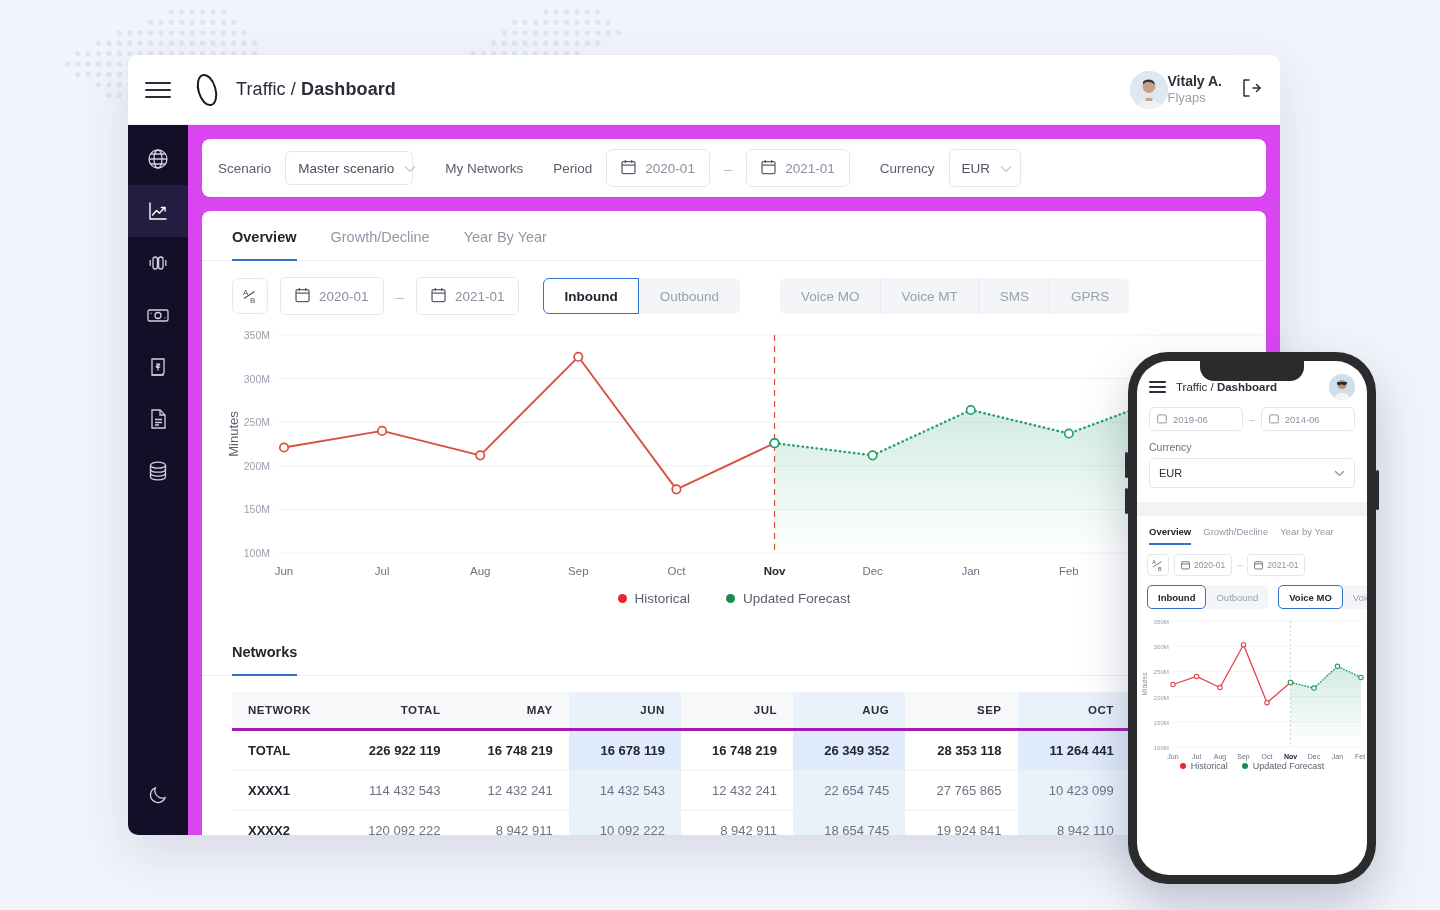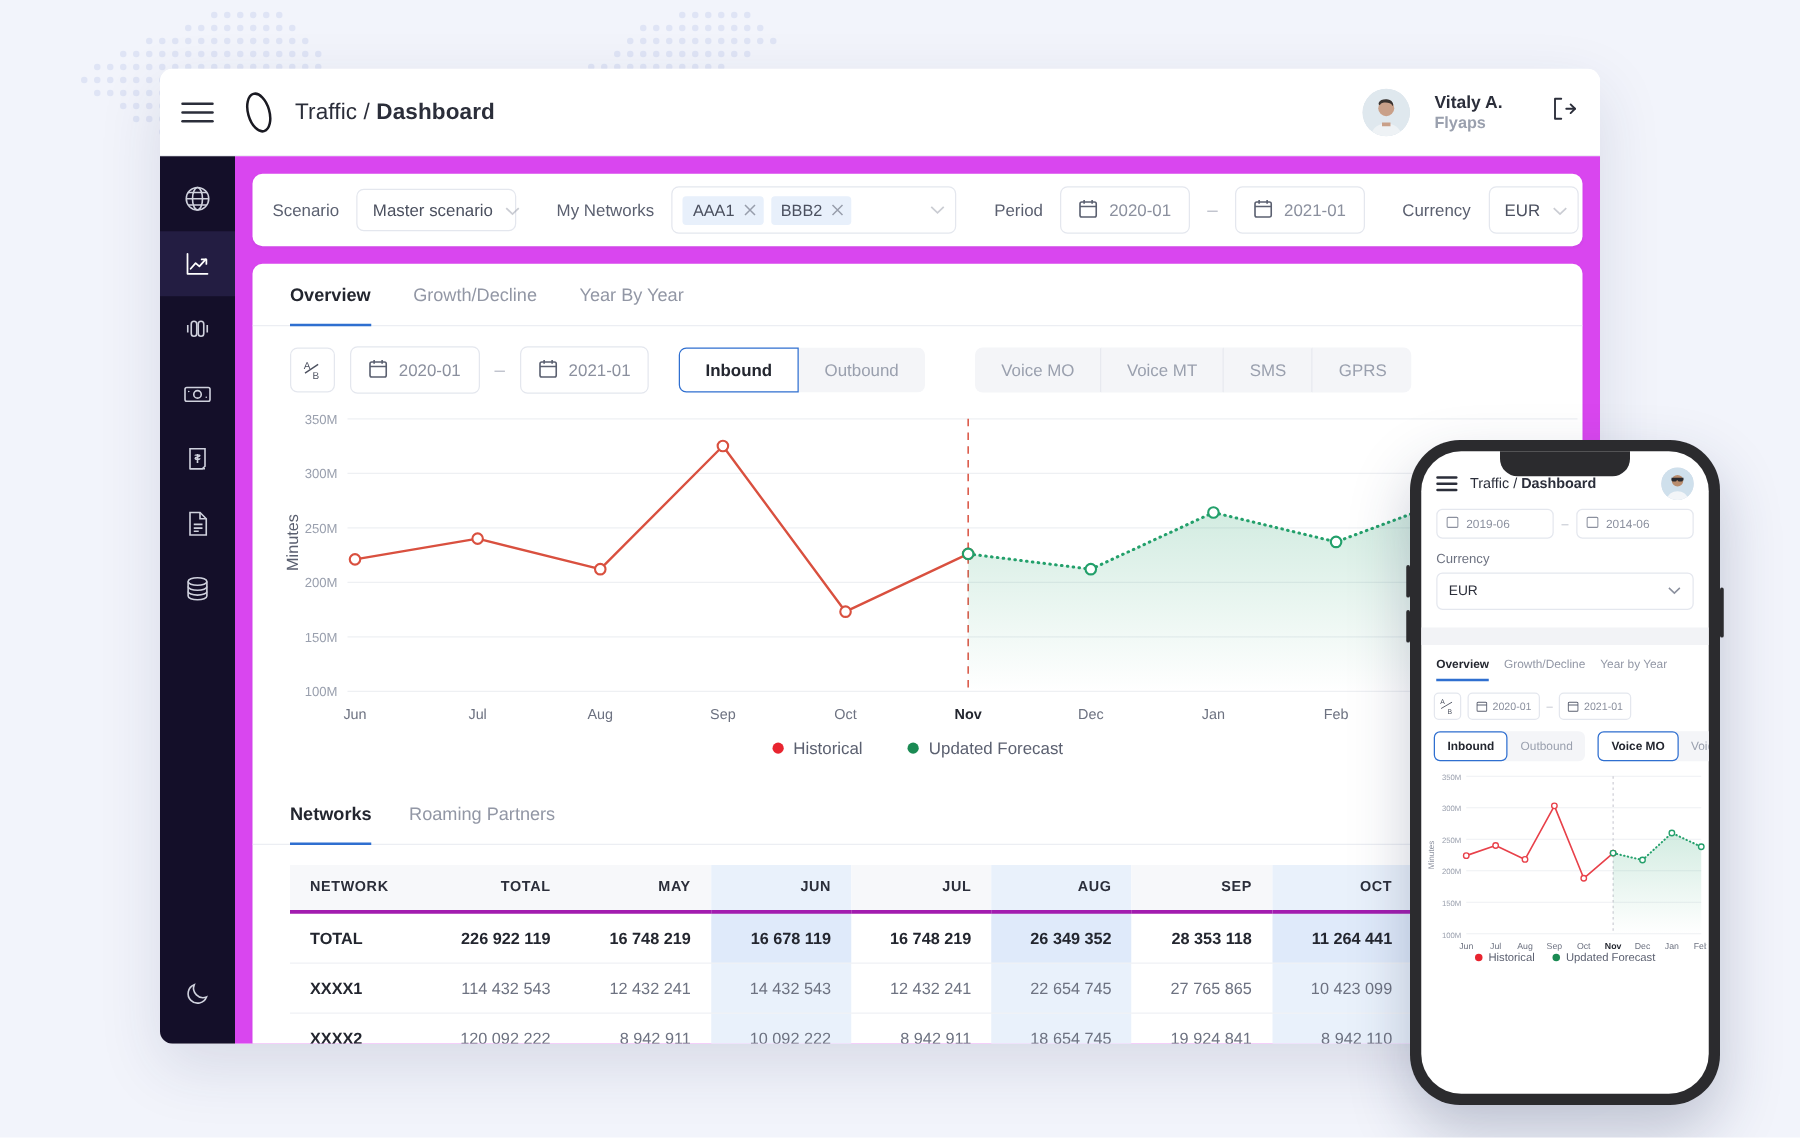--- a/index.html
+++ b/index.html
@@ -30,25 +30,25 @@
     padding: 0 18px 0 0; background: #fff;
     border-bottom: 1px solid #eef0f4;
   }
   .burger { width: 60px; display:flex; flex-direction:column; gap:5px; align-items:center; cursor:pointer; }
   .burger i { display:block; width:26px; height:2px; background:#2b2e3a; border-radius:2px; }
   .logo-mark { width: 38px; display:flex; justify-content:center; }
   .brandtitle { font-size: 18px; color:#2b2e3a; margin-left: 10px; letter-spacing:.1px;}
   .brandtitle b { font-weight: 700; }
   .brandtitle span.light { font-weight: 400; }
   .topbar-spacer { flex: 1; }
-  .user { display:flex; align-items:center; gap:20px; }
+  .user { display:flex; align-items:center; gap:0; }
   .avatar { width:38px;height:38px;border-radius:50%;overflow:hidden;background:#d9e2ea; display:block;}
   .user-meta { line-height: 1.25; }
   .user-name { font-size:14px;color:#2b2e3a;font-weight:600; }
-  .user-org { font-size:13px;color:#9aa0ae;font-weight:bold; }
+  .user-org { font-size:13px;color:#9aa0ae; }
   .logout { margin-left: 18px; cursor:pointer; }
 
   
   .window-body { display:flex; height: 710px; }
 
   
   .sidebar {
     width: 60px; background:#140f29; display:flex; flex-direction:column;
     align-items:center; padding-top: 8px; flex: 0 0 60px;
   }
@@ -524,43 +524,20 @@
         <div class="select" style="width:126px">
           <span class="val">Master scenario</span>
           <span class="chev">
             <svg width="12" height="8" viewBox="0 0 12 8" fill="none" stroke="#8b909e" stroke-width="1.4">
                 <path d="M1 1.5 6 6.3l5-4.8"></path>
               </svg>
           </span>
         </div>
 
         <span class="flabel" style="margin-left:18px">My Networks</span>
-        <div class="tokenfield">
-          <span class="token">
-            <span>AAA1</span>
-            <span class="x">
-              <svg width="10" height="10" viewBox="0 0 10 10" stroke="#6d7281" stroke-width="1.2">
-                  <path d="M1 1l8 8M9 1l-8 8"></path>
-                </svg>
-            </span>
-          </span>
-          <span class="token">
-            <span>BBB2</span>
-            <span class="x">
-              <svg width="10" height="10" viewBox="0 0 10 10" stroke="#6d7281" stroke-width="1.2">
-                  <path d="M1 1l8 8M9 1l-8 8"></path>
-                </svg>
-            </span>
-          </span>
-          <span class="chev">
-            <svg width="12" height="8" viewBox="0 0 12 8" fill="none" stroke="#8b909e" stroke-width="1.4">
-                <path d="M1 1.5 6 6.3l5-4.8"></path>
-              </svg>
-          </span>
-        </div>
 
         <span class="flabel" style="margin-left:16px">Period</span>
         <div class="datefield">
           <span>
             <svg width="15" height="16" viewBox="0 0 15 16" fill="none" stroke="#5b6070" stroke-width="1.3">
               <rect x="1" y="2.6" width="13" height="12" rx="1.4"></rect>
                 <path d="M4.3 1v3M10.7 1v3M1 6.2h13"></path>
             </svg>
           </span>
           <span>2020-01</span>
@@ -694,21 +671,20 @@
             <span>Historical</span>
           </div>
           <div class="legend-item">
             <span class="dot" style="background:#1a8a53"></span>
             <span>Updated Forecast</span>
           </div>
         </div>
 
         <div class="table-tabs" style="margin-top:14px">
           <div class="tab active">Networks</div>
-          <div class="tab">Roaming Partners</div>
         </div>
 
         <div class="tablewrap">
           <table>
             <thead>
                 <tr id="thead-row">
                   <th>NETWORK</th>
                   <th>TOTAL</th>
                   <th>MAY</th>
                   <th class="hl">JUN</th>

